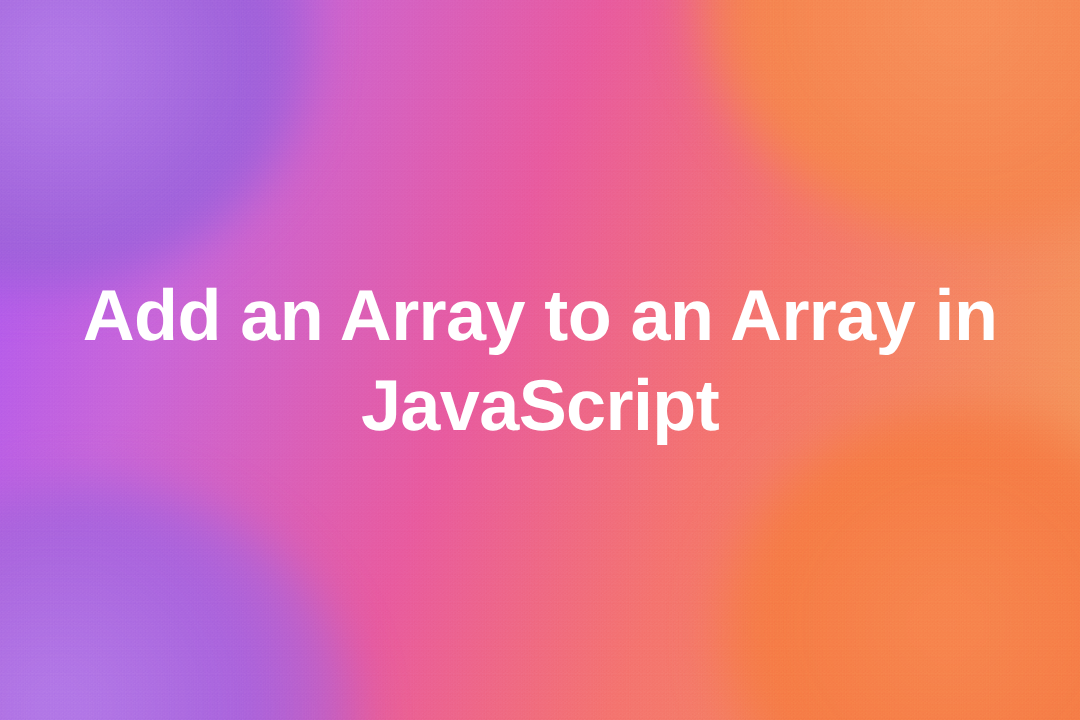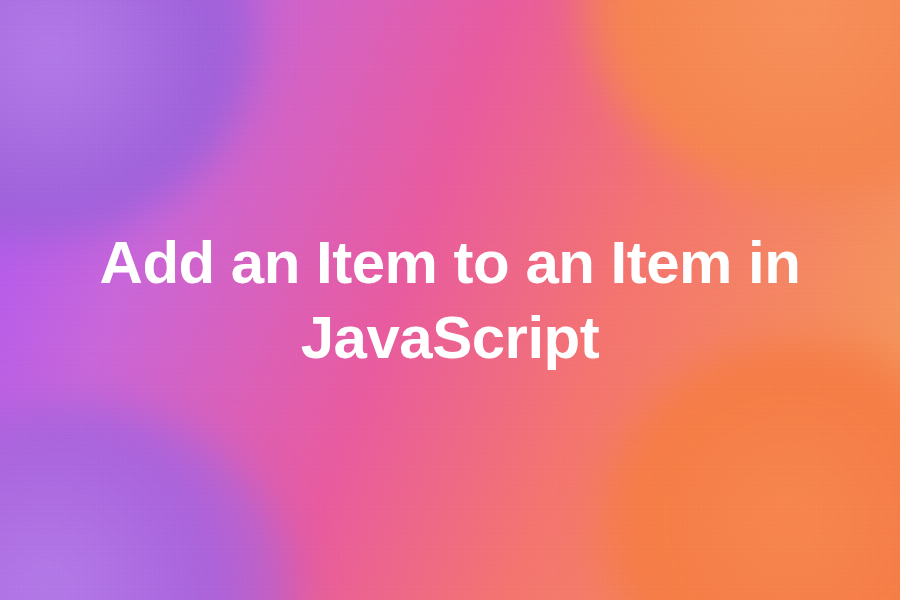--- a/index.html
+++ b/index.html
@@ -114,14 +114,14 @@
 
 <div class="background">
   <div class="blob blob-top-left"></div>
   <div class="blob blob-top-right"></div>
   <div class="blob blob-bottom-left"></div>
   <div class="blob blob-bottom-right"></div>
   <div class="noise-overlay"></div>
 </div>
 
 <div class="title-container">
-  <h1 class="title">Add an Item to an Item in JavaScript</h1>
+  <h1 class="title">Add an Array to an Array in JavaScript</h1>
 </div>
 
 </body></html>

